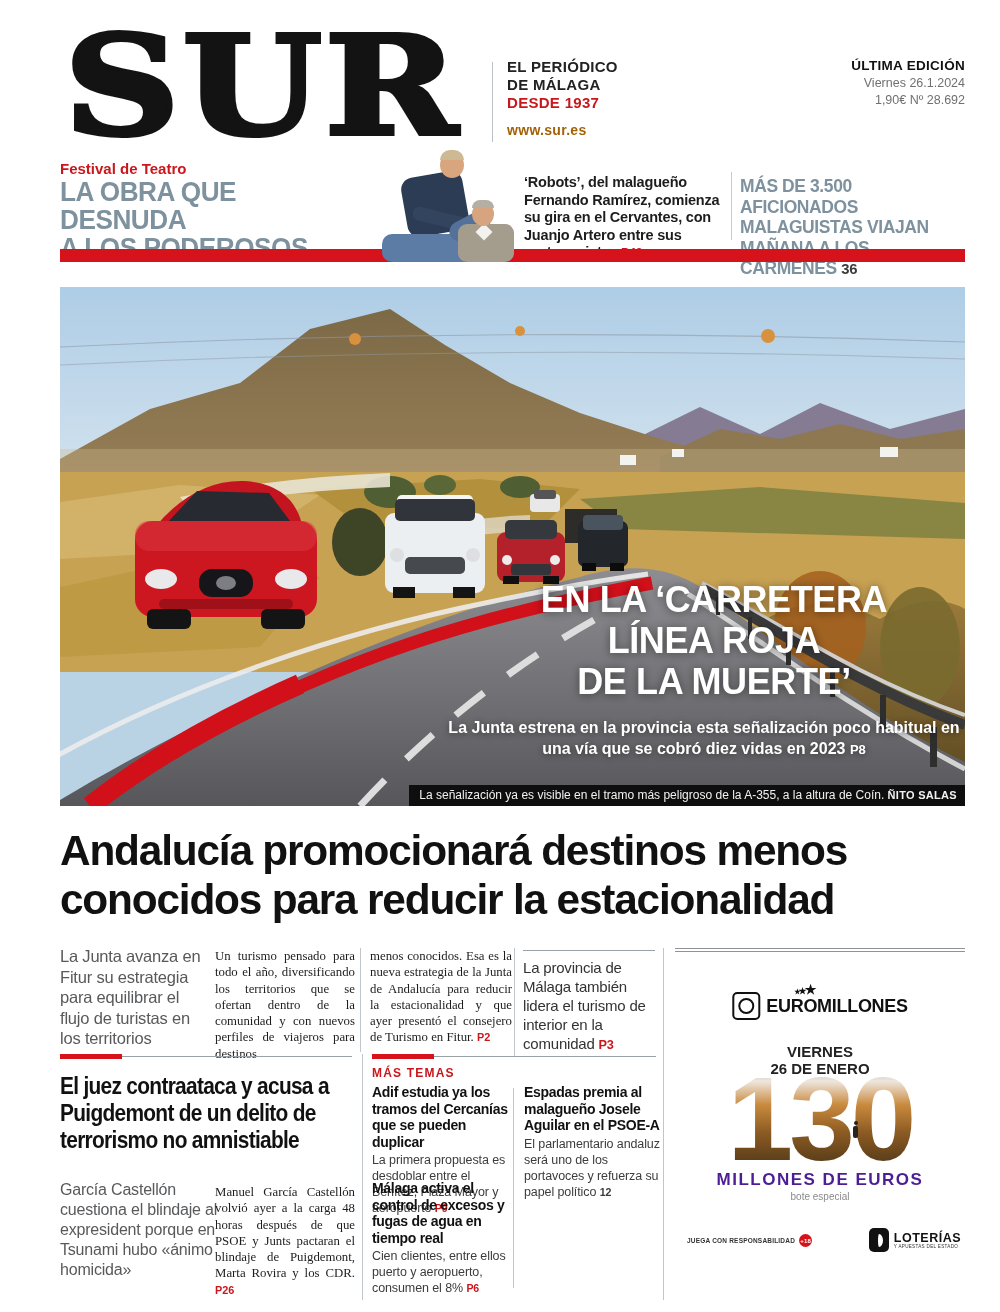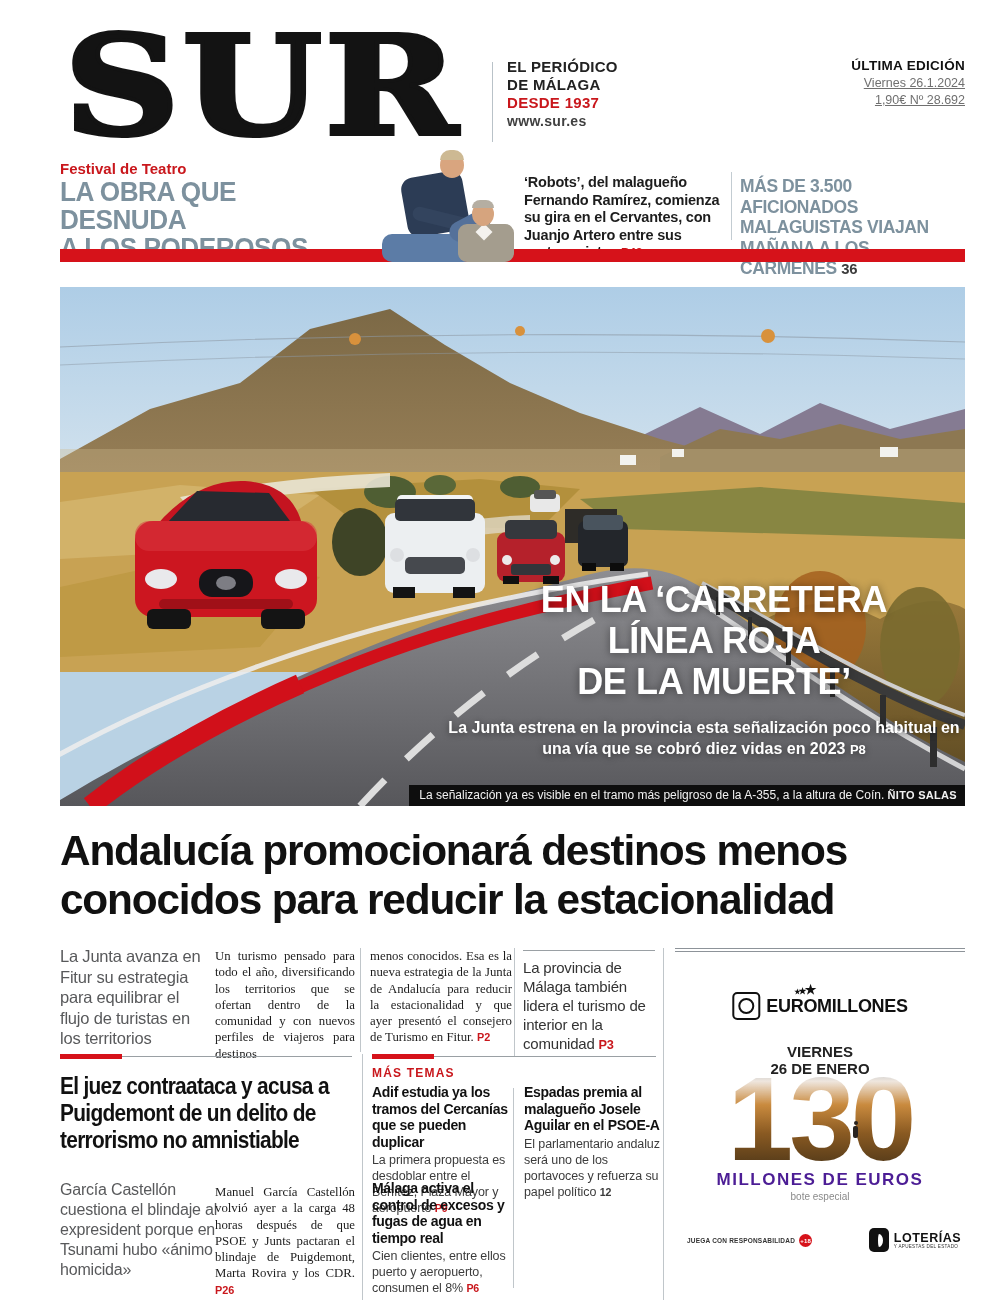--- a/index.html
+++ b/index.html
@@ -7,24 +7,24 @@
         font-family:"Liberation Sans",sans-serif;color:#1c1c1c;overflow:hidden;}
   .abs{position:absolute;}
 
   
   .logo{left:64px;top:18px;font-family:"DejaVu Serif",serif;font-weight:bold;
         font-size:136px;line-height:1;color:#131313;letter-spacing:2px;
         -webkit-text-stroke:4px #131313;transform:scaleX(1.18);transform-origin:left top;}
   .hdr-vline{left:492px;top:62px;width:1px;height:80px;background:#b9c2c8;}
   .pubblock{left:507px;top:58px;font-size:15px;line-height:18px;font-weight:600;color:#222;letter-spacing:.3px;}
   .pub-red{color:#c9171c;}
-  .pub-web{font-weight:800;font-size:14px;color:#404040;}
+  .pub-web{margin-top:9px;font-weight:800;font-size:14px;color:#a16207;}
   .edition{right:35px;top:58px;text-align:right;}
   .edition .e1{font-weight:800;font-size:13.5px;color:#111;letter-spacing:.3px;}
-  .edition .e2,.edition .e3{font-size:12.5px;color:#707070;margin-top:3px;text-decoration:underline;}
+  .edition .e2,.edition .e3{font-size:12.5px;color:#707070;margin-top:3px;}
 
   
   .kicker{left:60px;top:160px;color:#c9171c;font-weight:800;font-size:15px;}
   .tease-left{left:60px;top:178px;width:310px;color:#7d919e;font-weight:800;
               font-size:27px;line-height:28px;letter-spacing:-.5px;transform:scaleX(.97);transform-origin:left top;}
   .tease-mid{left:524px;top:174px;width:200px;font-weight:700;font-size:14.5px;line-height:17.5px;
              letter-spacing:-.2px;color:#1d1d1d;}
   .pageref{color:#c9171c;font-weight:800;font-size:.85em;text-align:right;}
   .pageref-dark{color:#3b3b3b;font-weight:800;font-size:.85em;margin-top:33px;}
   .tease-vline{left:731px;top:172px;width:1px;height:68px;background:#c3ccd2;}

